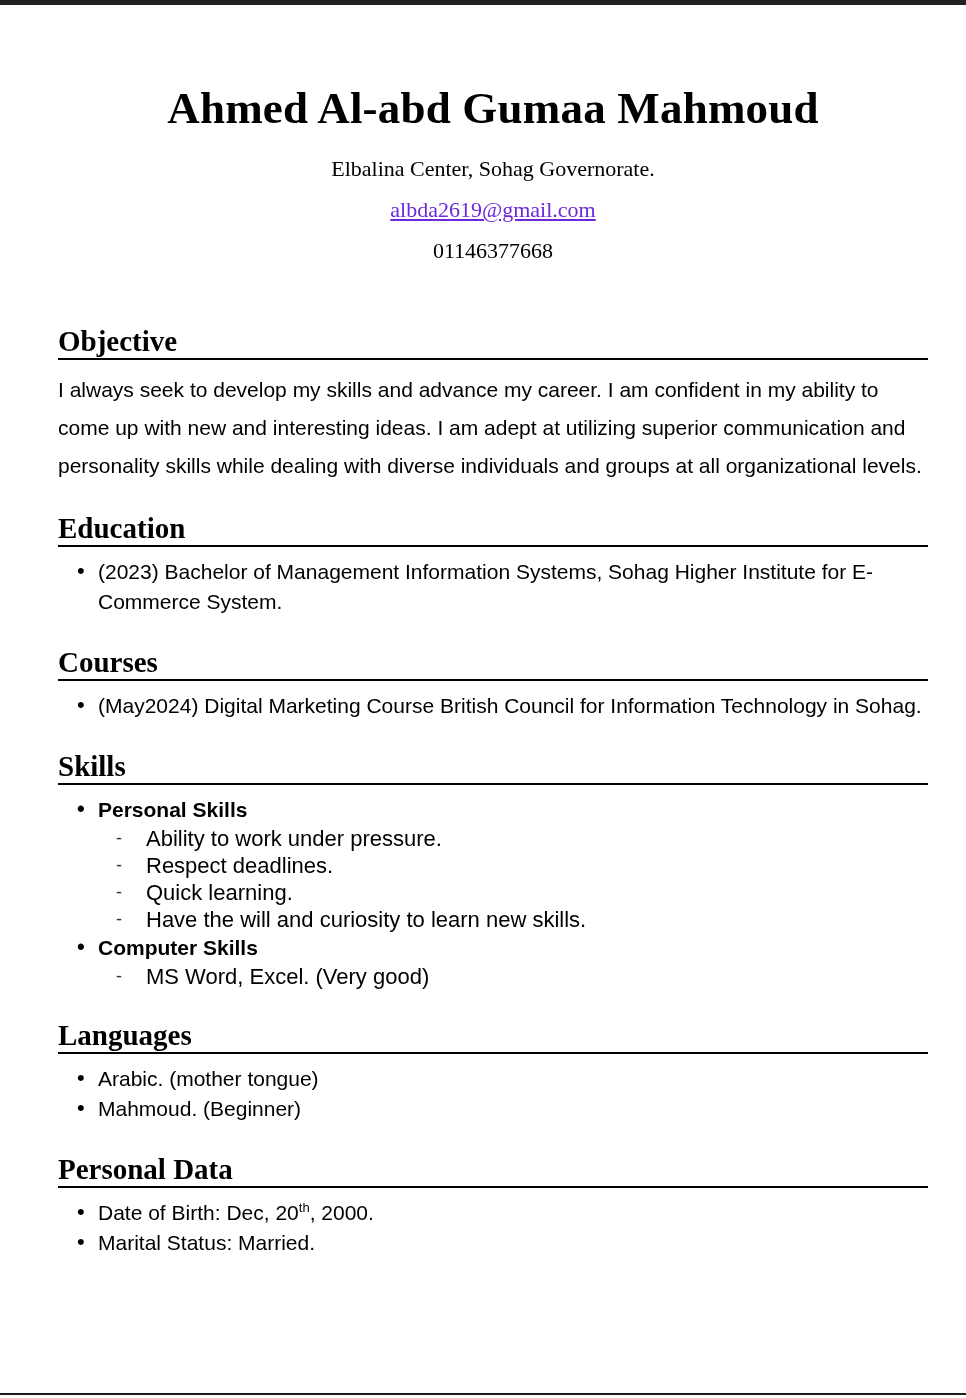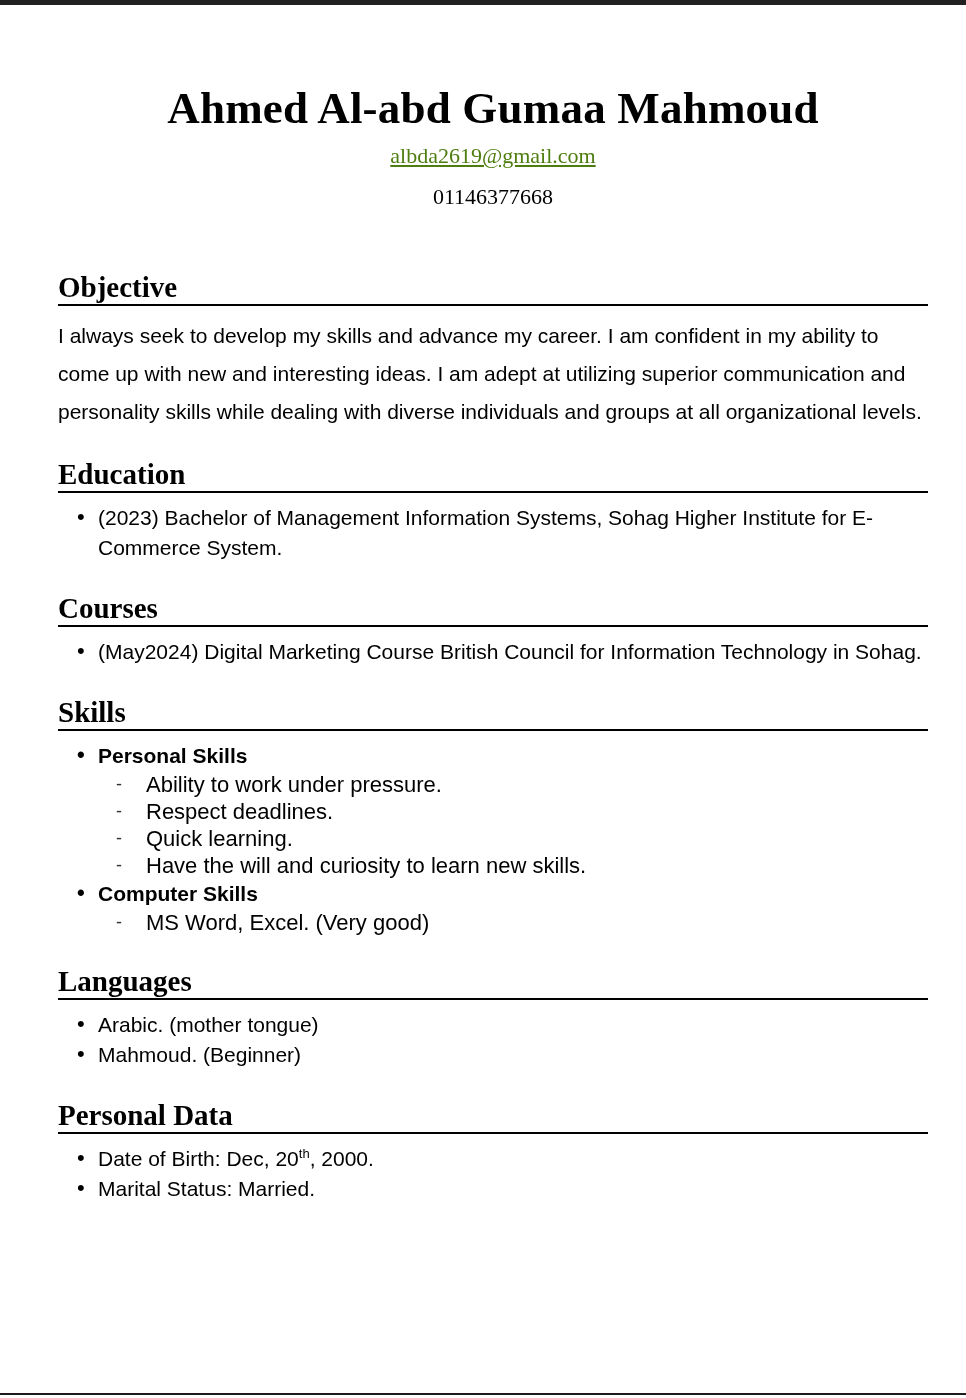--- a/index.html
+++ b/index.html
@@ -64,21 +64,21 @@
   }
   .contact-line {
     font-family: "Liberation Serif", "DejaVu Serif", serif;
     font-size: 22px;
     line-height: 38px;
     margin: 0;
   }
   .addr { margin-top: 16px; }
   .email-line { margin-top: 3px; }
   .email-link {
-    color: #4d7c0f;
+    color: #6d28d9;
     text-decoration: underline;
     font-size: 22px;
   }
   .phone-line { margin-top: 3px; }
 
   
   .section { margin-top: 0; }
   .sec-head {
     font-family: "Liberation Serif", "DejaVu Serif", serif;
     font-weight: bold;
@@ -161,20 +161,21 @@
 </head>
 <body>
 
 <div class="top-bar"></div>
 
 <div class="page">
   <div class="content">
 
     <div class="header">
       <h1 class="name">Ahmed Al-abd Gumaa Mahmoud</h1>
+      <p class="contact-line addr">Elbalina Center, Sohag Governorate.</p>
       <p class="contact-line email-line">
         <a class="email-link" href="#">albda2619@gmail.com</a>
       </p>
       <p class="contact-line phone-line">01146377668</p>
     </div>
 
     <div class="section sec-gap-objective">
       <h2 class="sec-head">Objective</h2>
       <p class="para">I always seek to develop my skills and advance my career. I am confident in my ability to come up with new and interesting ideas. I am adept at utilizing superior communication and personality skills while dealing with diverse individuals and groups at all organizational levels.</p>
     </div>

